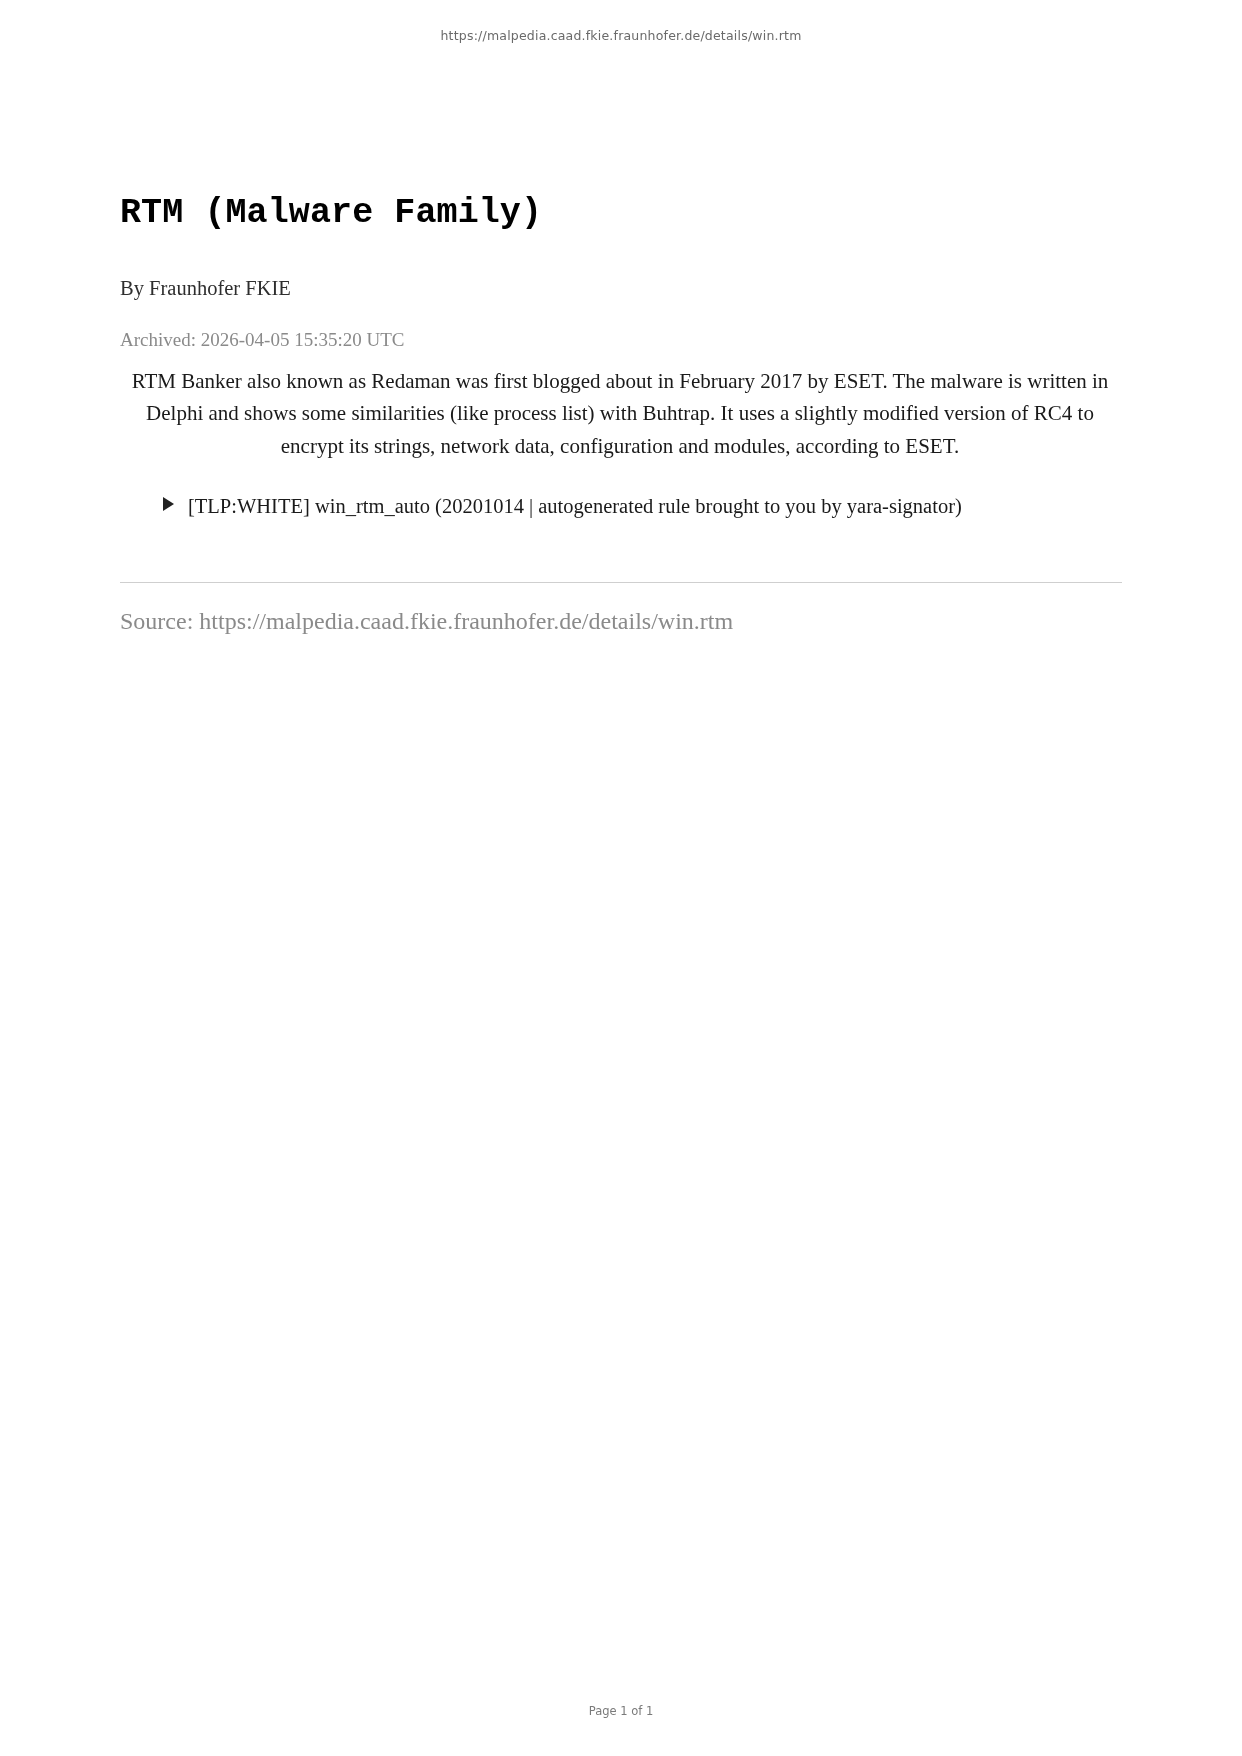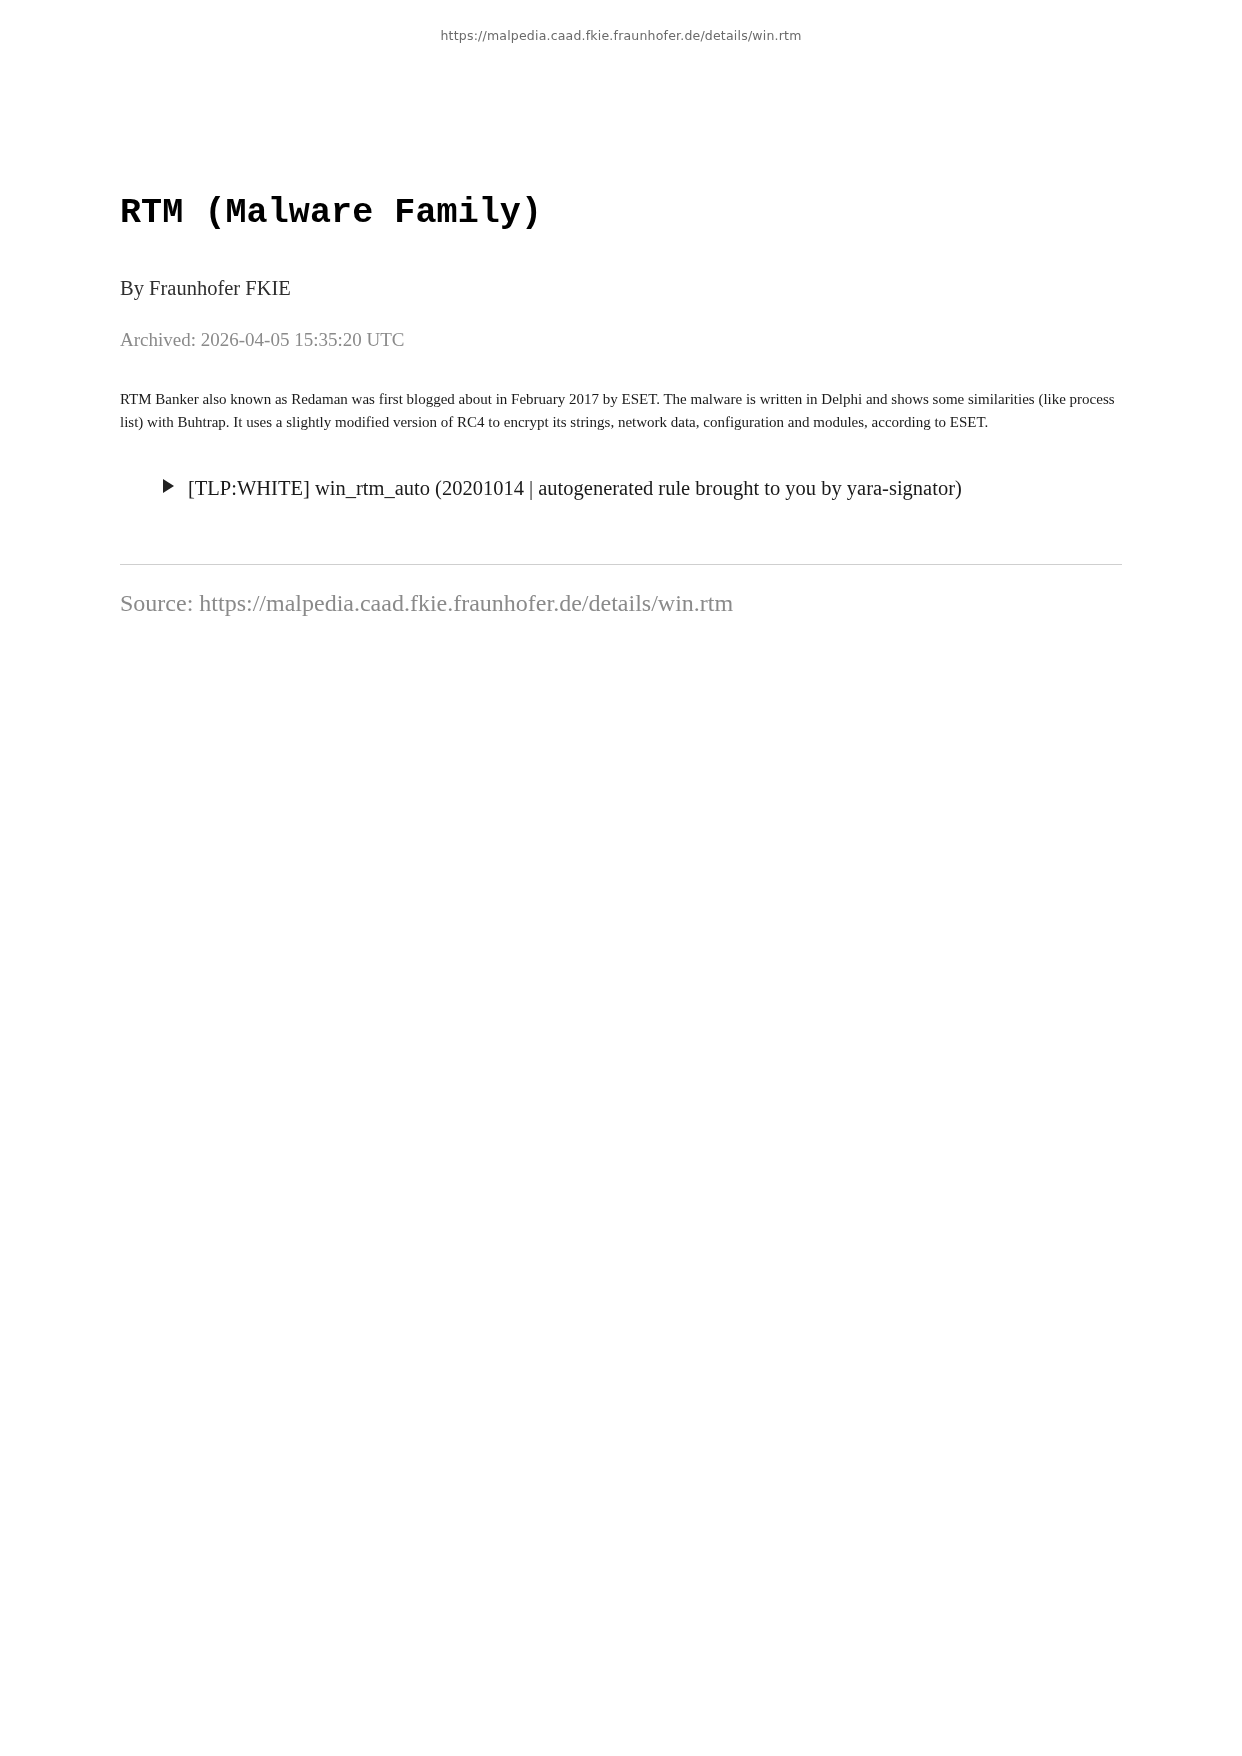--- a/index.html
+++ b/index.html
@@ -59,30 +59,30 @@
   }
 
   .archived {
     margin-top: 26px;
     font-size: 19px;
     color: #8a8a8a;
     line-height: 1.3;
   }
 
   .abstract {
-    margin-top: 36px;
-    font-size: 15px;
+    margin-top: 13px;
+    font-size: 21px;
     line-height: 1.53;
     color: #1a1a1a;
-    text-align: left;
+    text-align: center;
     width: 1000px;
   }
 
   .yara-row {
-    margin-top: 43px;
+    margin-top: 33px;
     display: flex;
     align-items: baseline;
     gap: 14px;
     font-size: 20.5px;
     color: #1a1a1a;
     padding-left: 43px;
   }
 
   .disclosure-triangle {
     display: inline-block;
@@ -142,14 +142,15 @@
       <span class="disclosure-triangle"></span>
       <span>[TLP:WHITE] win_rtm_auto (20201014 | autogenerated rule brought to you by yara-signator)</span>
     </div>
 
     <hr class="divider">
 
     <div class="source">Source: https://malpedia.caad.fkie.fraunhofer.de/details/win.rtm</div>
 
   </div>
 
+  <div class="footer-page">Page 1 of 1</div>
 
 </div>
 
 </body></html>

